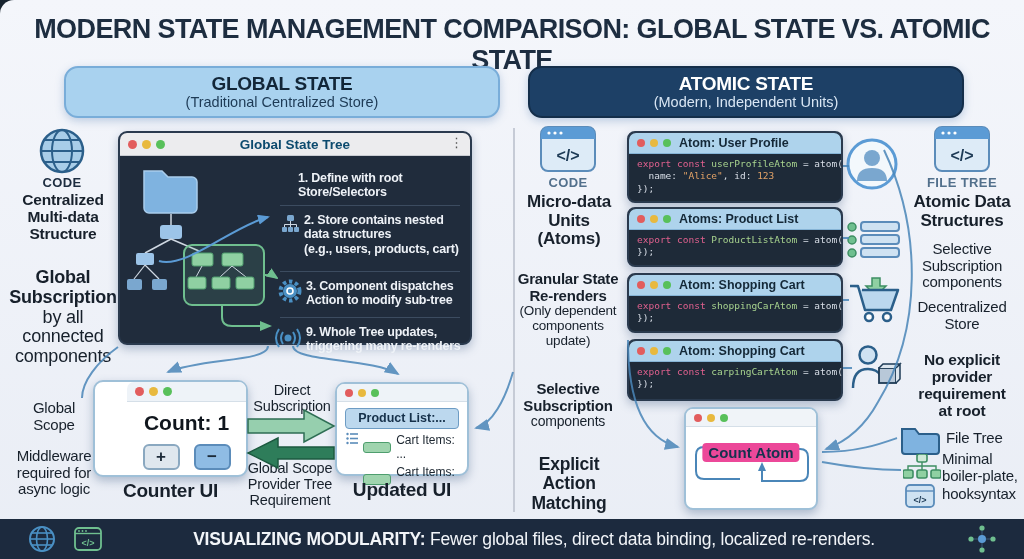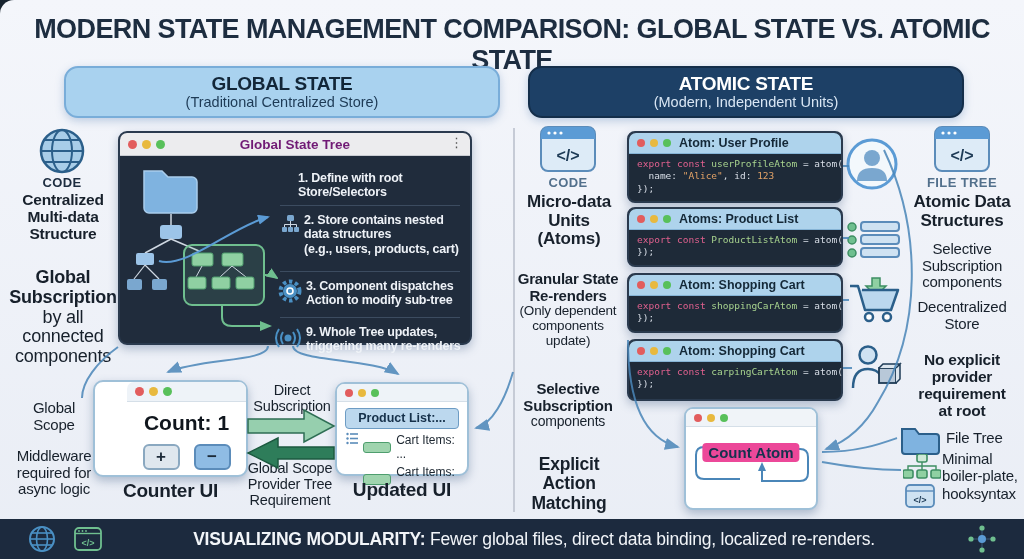--- a/index.html
+++ b/index.html
@@ -47,21 +47,21 @@
               border-radius:7px 7px 0 0; }
   .lights { display:flex; gap:5px; }
   .lights i { width:9px; height:9px; border-radius:50%; display:block; }
   .lr { background:#e25d5d; } .ly { background:#e8b93e; } .lg { background:#58c05a; }
 
   
   .tree-win { left:118px; top:131px; width:354px; height:214px; background:#202c3c;
               border:2px solid #2a3a4e; }
   .tree-win .titlebar { height:23px; background:#ececee; border-bottom:1px solid #c9ccd2; }
   .tree-win .wtitle { position:absolute; left:0; right:0; text-align:center;
-                      font-size:13.5px; font-weight:700; color:#701a75; }
+                      font-size:13.5px; font-weight:700; color:#0c4a6e; }
   .tree-win .menu { position:absolute; right:7px; top:2px; color:#555; font-size:13px; }
   .tree-graphic { position:absolute; left:6px; top:28px; }
   .step { position:absolute; color:#eef2f7; font-size:12.5px; font-weight:600;
           line-height:1.15; white-space:pre-line; letter-spacing:-0.2px; }
   .step1 { left:178px; top:38px;  width:168px; }
   .step2 { left:184px; top:80px;  width:164px; }
   .step3 { left:186px; top:146px; width:162px; }
   .step4 { left:186px; top:192px; width:162px; }
   .shr { position:absolute; left:160px; right:10px; height:0; border-top:1px solid #3c4c60; }
   .shr1 { top:72px; } .shr2 { top:138px; } .shr3 { top:184px; }

